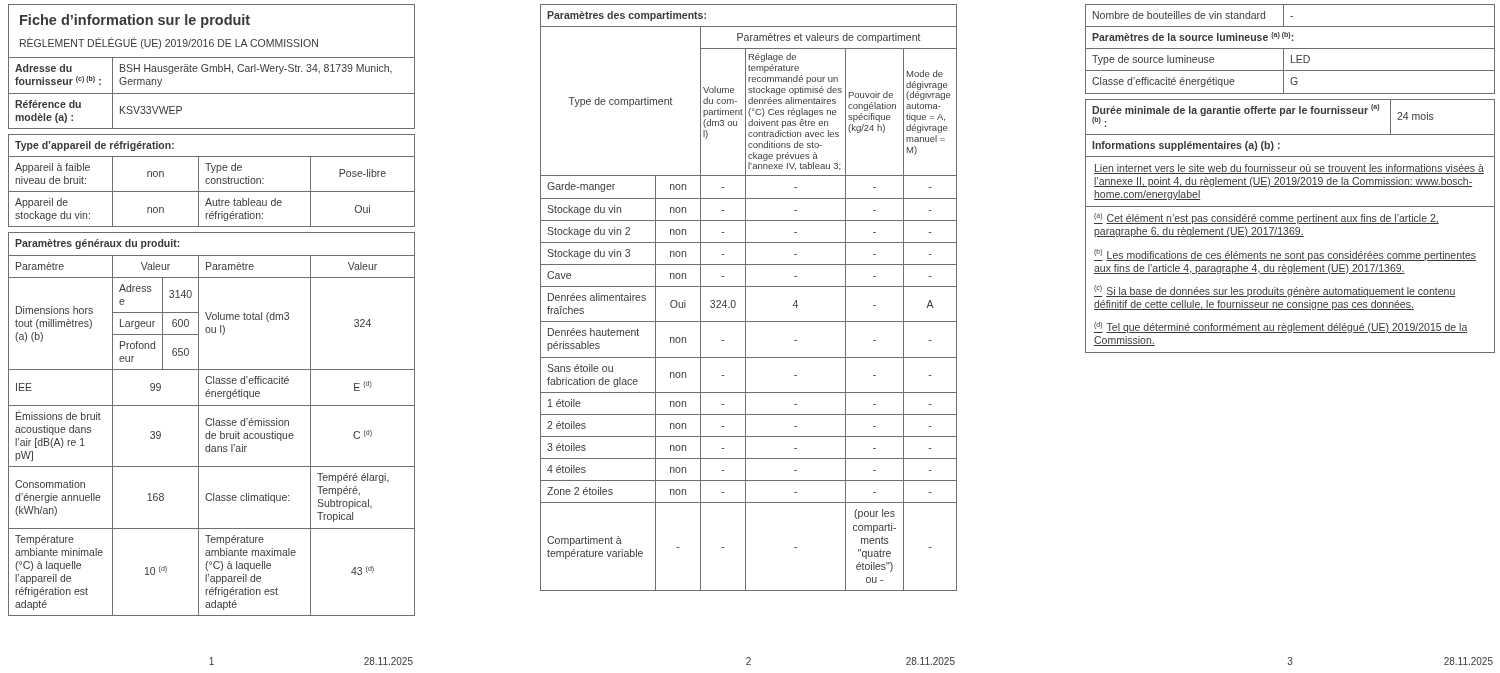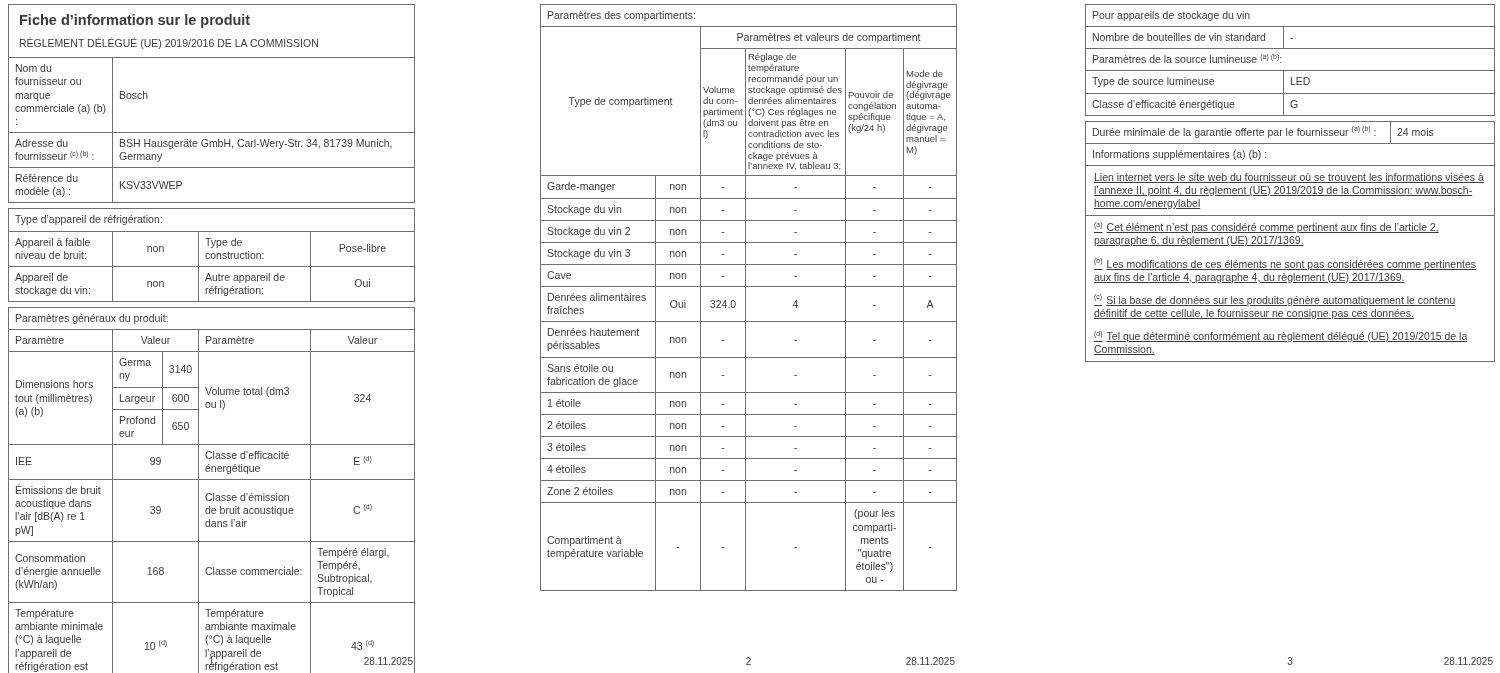--- a/index.html
+++ b/index.html
@@ -13,21 +13,21 @@
     font-family:"Liberation Sans", sans-serif;color:var(--text);
     font-size:10.5px;line-height:1.25;overflow:hidden;
   }
   .page{position:absolute;top:4px;}
   #p1{left:8px;width:407px;}
   #p2{left:540px;width:417px;}
   #p3{left:1085px;width:410px;}
   table{border-collapse:collapse;width:100%;table-layout:fixed;}
   td{border:1px solid var(--border);padding:4px 6px;vertical-align:middle;
      text-align:left;overflow-wrap:break-word;}
-  .b{font-weight:normal;}
+  .b{font-weight:bold;}
   .c{text-align:center;padding:4px 3px;}
   .gap{height:5px;}
   .title-cell{padding:6px 10px 4px 10px;}
   .doc-title{font-size:14.5px;font-weight:bold;margin:0 0 8px 0;}
   .doc-sub{font-size:10.5px;margin:0 0 3px 0;}
   sup.fn{font-size:7px;line-height:0;margin-left:3px;}
   .colhdr{font-size:9.5px;line-height:1.15;padding:3px 2px;text-align:left;}
   .h18{height:18px}.h19{height:19px}.h20{height:20px}.h21{height:21px}.h22{height:22px}.h28{height:28px}.h29{height:29px}.h32{height:32px}.h38{height:38px}
   .h46{height:46px}.h65{height:65px}.h95{height:95px}
   .para{padding:5px 8px;text-decoration:underline;}
@@ -49,24 +49,20 @@
           <col style="width:104px">
           <col>
         </colgroup>
       <tbody>
           <tr>
         <td colspan="2" class="title-cell">
           <div class="doc-title">Fiche d’information sur le produit</div>
           <div class="doc-sub">RÈGLEMENT DÉLÉGUÉ (UE) 2019/2016 DE LA COMMISSION</div>
         </td>
       </tr>
-      <tr class="h38">
-        <td class="b">Nom du fournisseur ou marque commerciale (a) (b) :</td>
-        <td>Bosch</td>
-      </tr>
       <tr class="h29">
         <td class="b"><span>Adresse du fournisseur</span><sup class="fn">(c) (b)</sup> <span>:</span></td>
         <td>BSH Hausgeräte GmbH, Carl-Wery-Str. 34, 81739 Munich, Germany</td>
       </tr>
       <tr class="h29">
         <td class="b">Référence du modèle (a) :</td>
         <td>KSV33VWEP</td>
       </tr>
     </tbody>
       </table>
@@ -86,21 +82,21 @@
       </tr>
       <tr class="h29">
         <td>Appareil à faible niveau de bruit:</td>
         <td class="c">non</td>
         <td>Type de construction:</td>
         <td class="c">Pose-libre</td>
       </tr>
       <tr class="h29">
         <td>Appareil de stockage du vin:</td>
         <td class="c">non</td>
-        <td>Autre appareil de réfrigéra­tion:</td>
+        <td>Autre tableau de réfrigéra­tion:</td>
         <td class="c">Oui</td>
       </tr>
     </tbody>
       </table>
 
     <div class="gap"></div>
 
     <table>
       <colgroup>
           <col style="width:104px">
@@ -114,21 +110,21 @@
         <td colspan="5" class="b">Paramètres généraux du produit:</td>
       </tr>
       <tr class="h18">
         <td>Paramètre</td>
         <td colspan="2" class="c">Valeur</td>
         <td>Paramètre</td>
         <td class="c">Valeur</td>
       </tr>
       <tr class="h21">
         <td rowspan="3">Dimensions hors tout (mil­limètres) (a) (b)</td>
-        <td>Germany</td>
+        <td>Adresse</td>
         <td class="c">3140</td>
         <td rowspan="3">Volume total (dm3 ou l)</td>
         <td rowspan="3" class="c">324</td>
       </tr>
       <tr class="h21">
         <td>Largeur</td>
         <td class="c">600</td>
       </tr>
       <tr class="h21">
         <td>Profondeur</td>
@@ -142,21 +138,21 @@
       </tr>
       <tr class="h38">
         <td>Émissions de bruit acous­tique dans l’air [dB(A) re 1 pW]</td>
         <td colspan="2" class="c">39</td>
         <td>Classe d’émission de bruit acoustique dans l’air</td>
         <td class="c"><span>C</span><sup class="fn">(d)</sup></td>
       </tr>
       <tr class="h38">
         <td>Consommation d’énergie annuelle (kWh/an)</td>
         <td colspan="2" class="c">168</td>
-        <td>Classe commerciale:</td>
+        <td>Classe climatique:</td>
         <td>Tempéré élargi, Tempé­ré, Subtropical, Tropical</td>
       </tr>
       <tr class="h46">
         <td>Température ambiante minimale (°C) à laquelle l’appareil de réfrigération est adapté</td>
         <td colspan="2" class="c"><span>10</span><sup class="fn">(d)</sup></td>
         <td>Température ambiante maximale (°C) à laquelle l’appareil de réfrigération est adapté</td>
         <td class="c"><span>43</span><sup class="fn">(d)</sup></td>
       </tr>
 
     </tbody>
@@ -304,23 +300,20 @@
       </table>
   </div>
 
   <div class="page" id="p3">
     <table>
       <colgroup>
           <col style="width:198px">
           <col>
         </colgroup>
       <tbody>
-      <tr class="h18">
-        <td colspan="2" class="b">Pour appareils de stockage du vin</td>
-      </tr>
       <tr class="h21">
         <td>Nombre de bouteilles de vin standard</td>
         <td>-</td>
       </tr>
       <tr class="h18">
         <td colspan="2" class="b"><span>Paramètres de la source lumineuse</span><sup class="fn">(a) (b)</sup><span>:</span></td>
       </tr>
       <tr class="h21">
         <td>Type de source lumineuse</td>
         <td>LED</td>

